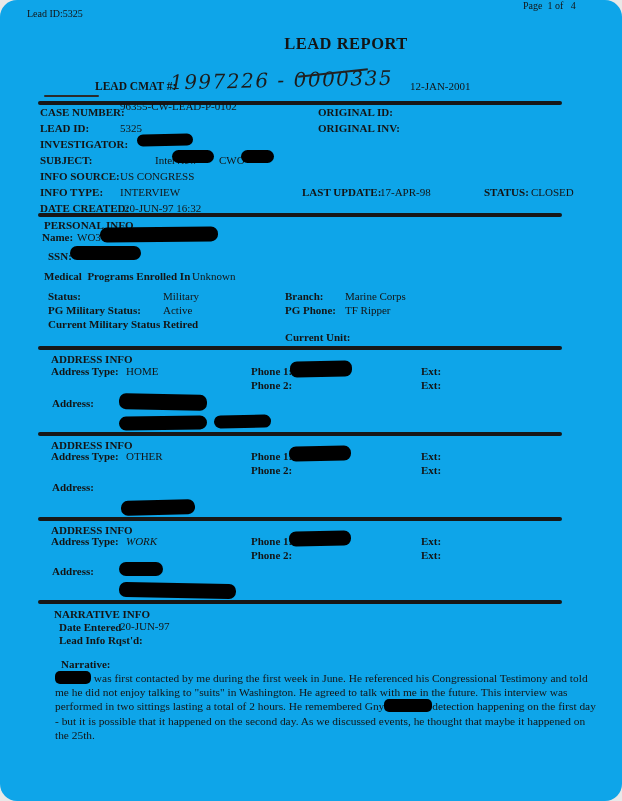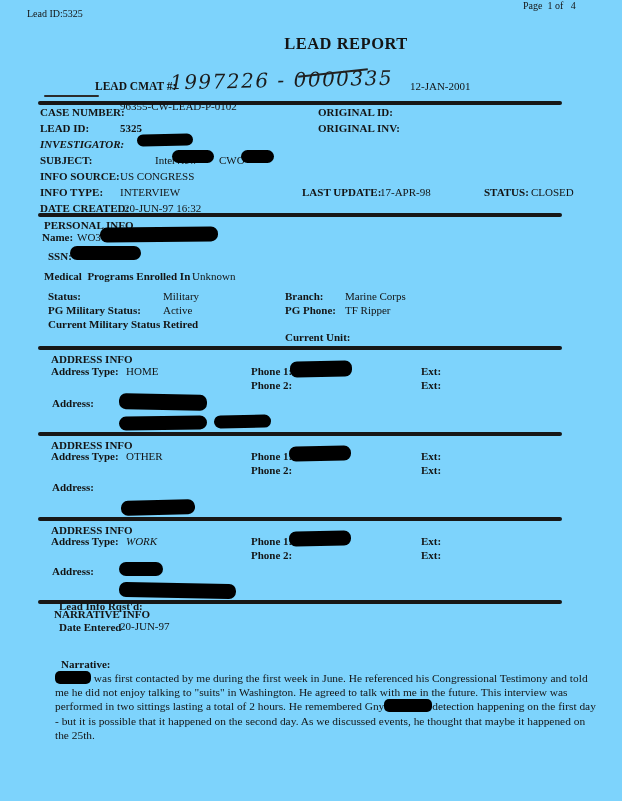--- a/index.html
+++ b/index.html
@@ -1,19 +1,20 @@
 <!DOCTYPE html>
 <html><head>
 <meta charset="utf-8">
 <style>
   html,body{margin:0;padding:0;background:#e8e8e8;}
   .page{
-    position:relative;width:622px;height:801px;background:#7dd3fc;
+    position:relative;width:622px;height:801px;background:#0ea5e9;
     font-family:"Liberation Serif", serif;color:#141414;overflow:hidden;
     margin:0 auto;
+    border-radius:17px;
   }
   .t{position:absolute;white-space:pre;font-size:11px;line-height:12px;}
   .b{font-weight:bold;}
   .sm{font-size:10px;}
   .title{font-size:16.5px;font-weight:bold;letter-spacing:.5px;}
   .rule{position:absolute;left:38px;width:524px;height:3.5px;background:#171717;border-radius:2px;}
   .thin{height:2px;background:#2b2b2b;}
   .redact{position:absolute;background:#000;border-radius:7px;}
   .redact-i{display:inline-block;background:#000;border-radius:5px;vertical-align:-2px;}
   .hand{
@@ -40,24 +41,24 @@
   <div style="position:absolute;left:298px;top:72px;width:70px;height:2px;background:#222;transform:rotate(-6deg);"></div>
   <span class="t" style="left:410px;top:80px;">12-JAN-2001</span>
   <div class="rule thin" style="left:44px;top:95px;width:55px;"></div>
   <div class="rule" style="top:101px;height:4px;"></div>
 
   <span class="t b" style="left:40px;top:106px;">CASE NUMBER:</span>
   <span class="t" style="left:120px;top:100px;">96355-CW-LEAD-P-0102</span>
   <span class="t b" style="left:318px;top:106px;">ORIGINAL ID:</span>
 
   <span class="t b" style="left:40px;top:122px;">LEAD ID:</span>
-  <span class="t" style="left:120px;top:122px;font-weight:bold;">5325</span>
+  <span class="t" style="left:120px;top:122px;">5325</span>
   <span class="t b" style="left:318px;top:122px;">ORIGINAL INV:</span>
 
-  <span class="t b" style="left:40px;top:138px;font-style:italic;">INVESTIGATOR:</span>
+  <span class="t b" style="left:40px;top:138px;">INVESTIGATOR:</span>
   <div class="redact" style="left:137px;top:134px;width:56px;height:12px;transform:rotate(-1deg);"></div>
 
   <span class="t b" style="left:40px;top:154px;">SUBJECT:</span>
   <span class="t" style="left:122px;top:154px;margin-left:33px;">Interview -</span>
   <div class="redact" style="left:172px;top:150px;width:42px;height:13px;"></div>
   <span class="t" style="left:219px;top:154px;">CWO</span>
   <div class="redact" style="left:241px;top:150px;width:33px;height:13px;"></div>
 
   <span class="t b" style="left:40px;top:170px;">INFO SOURCE:</span>
   <span class="t" style="left:120px;top:170px;">US CONGRESS</span>
@@ -140,20 +141,20 @@
   <span class="t b" style="left:421px;top:549px;">Ext:</span>
   <span class="t b" style="left:52px;top:565px;">Address:</span>
   <div class="redact" style="left:119px;top:562px;width:44px;height:14px;"></div>
   <div class="redact" style="left:119px;top:583px;width:117px;height:15px;transform:rotate(1deg);"></div>
 
   <div class="rule" style="top:600px;"></div>
 
   <span class="t b" style="left:54px;top:608px;">NARRATIVE INFO</span>
   <span class="t b" style="left:59px;top:621px;">Date Entered</span>
   <span class="t" style="left:120px;top:620px;">20-JUN-97</span>
-  <span class="t b" style="left:59px;top:600px;">Lead Info Rqst'd:</span>
+  <span class="t b" style="left:59px;top:634px;">Lead Info Rqst'd:</span>
   <span class="t b" style="left:61px;top:658px;">Narrative:</span>
 
   <div class="para">
     <span class="redact-i" style="width:36px;height:13px;"></span><span> was first contacted by me during the first week in June.  He referenced his Congressional Testimony and told me he did not enjoy talking to "suits" in Washington. He agreed to talk with me in the future. This interview was performed in two sittings lasting a total of 2 hours.  He remembered Gny</span><span class="redact-i" style="width:48px;height:13px;"></span><span>detection happening on the first day - but it is possible that it happened on the second day.  As we discussed events, he thought that maybe it happened on the 25th.</span>
   </div>
 
 </div>
 
 </body></html>

